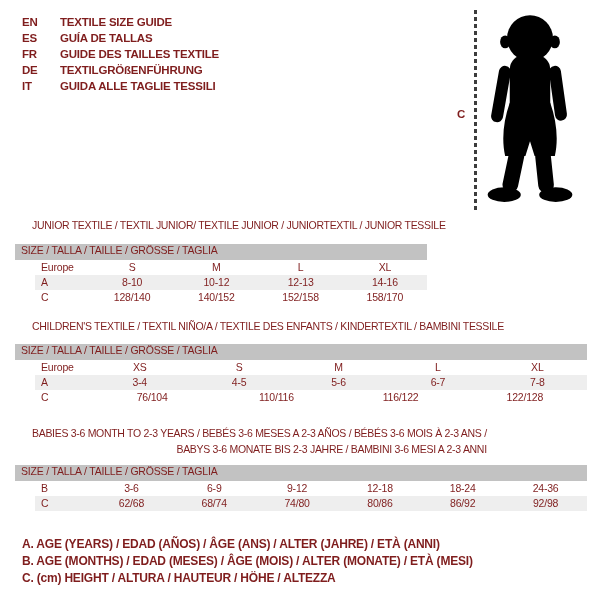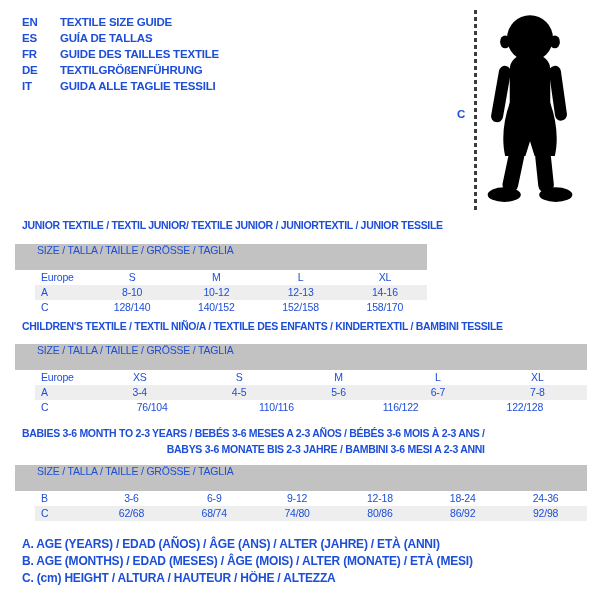--- a/index.html
+++ b/index.html
@@ -1,43 +1,43 @@
 <!DOCTYPE html>
 <html><head>
 <meta charset="utf-8">
 <style>
   html, body { margin:0; padding:0; }
   .canvas {
     position:relative; width:600px; height:600px; background:#ffffff;
-    font-family:"Liberation Sans", sans-serif; color:#1d4ed8; overflow:hidden;
+    font-family:"Liberation Sans", sans-serif; color:#7f1d1d; overflow:hidden;
   }
 
   
   .lang-list { position:absolute; left:22px; top:14px; }
   .lang-row { display:flex; height:16px; line-height:16px;
               font-weight:700; font-size:11.5px; letter-spacing:-0.2px; }
   .lang-code { width:38px; }
 
   
   .measure-line {
     position:absolute; left:474px; top:10px; width:3px; height:200px;
     background:repeating-linear-gradient(to bottom, #3c3c3c 0 4px, transparent 4px 7px);
   }
   .measure-label { position:absolute; left:457px; top:108px;
                    font-weight:700; font-size:11.5px; }
   .figure-svg { position:absolute; left:484px; top:8px; }
 
   
-  .section-title { position:absolute; left:22px; font-weight:700; font-size:10.5px;
+  .section-title { position:absolute; left:32px; font-weight:400; font-size:10.5px;
                    letter-spacing:-0.3px; white-space:nowrap; line-height:16px; }
 
   
   .size-table { position:absolute; left:15px; font-size:10.5px; letter-spacing:-0.2px; }
-  .size-bar { height:26px; line-height:13px; background:#c2c2c2;
-              padding-left:22px; white-space:nowrap; }
+  .size-bar { height:16px; line-height:13px; background:#c2c2c2;
+              padding-left:6px; white-space:nowrap; }
   .t-row { display:flex; height:15px; line-height:15px;margin-left:20px; }
   .t-row.shaded { background:#eeeeee; }
   .t-label { width:55px; padding-left:6px; box-sizing:border-box; }
   .t-cell { flex:1; text-align:center; }
 
   .w-junior { width:412px; }
   .w-full { width:572px; }
 
   
   .footnotes { position:absolute; left:22px; top:536px; }

